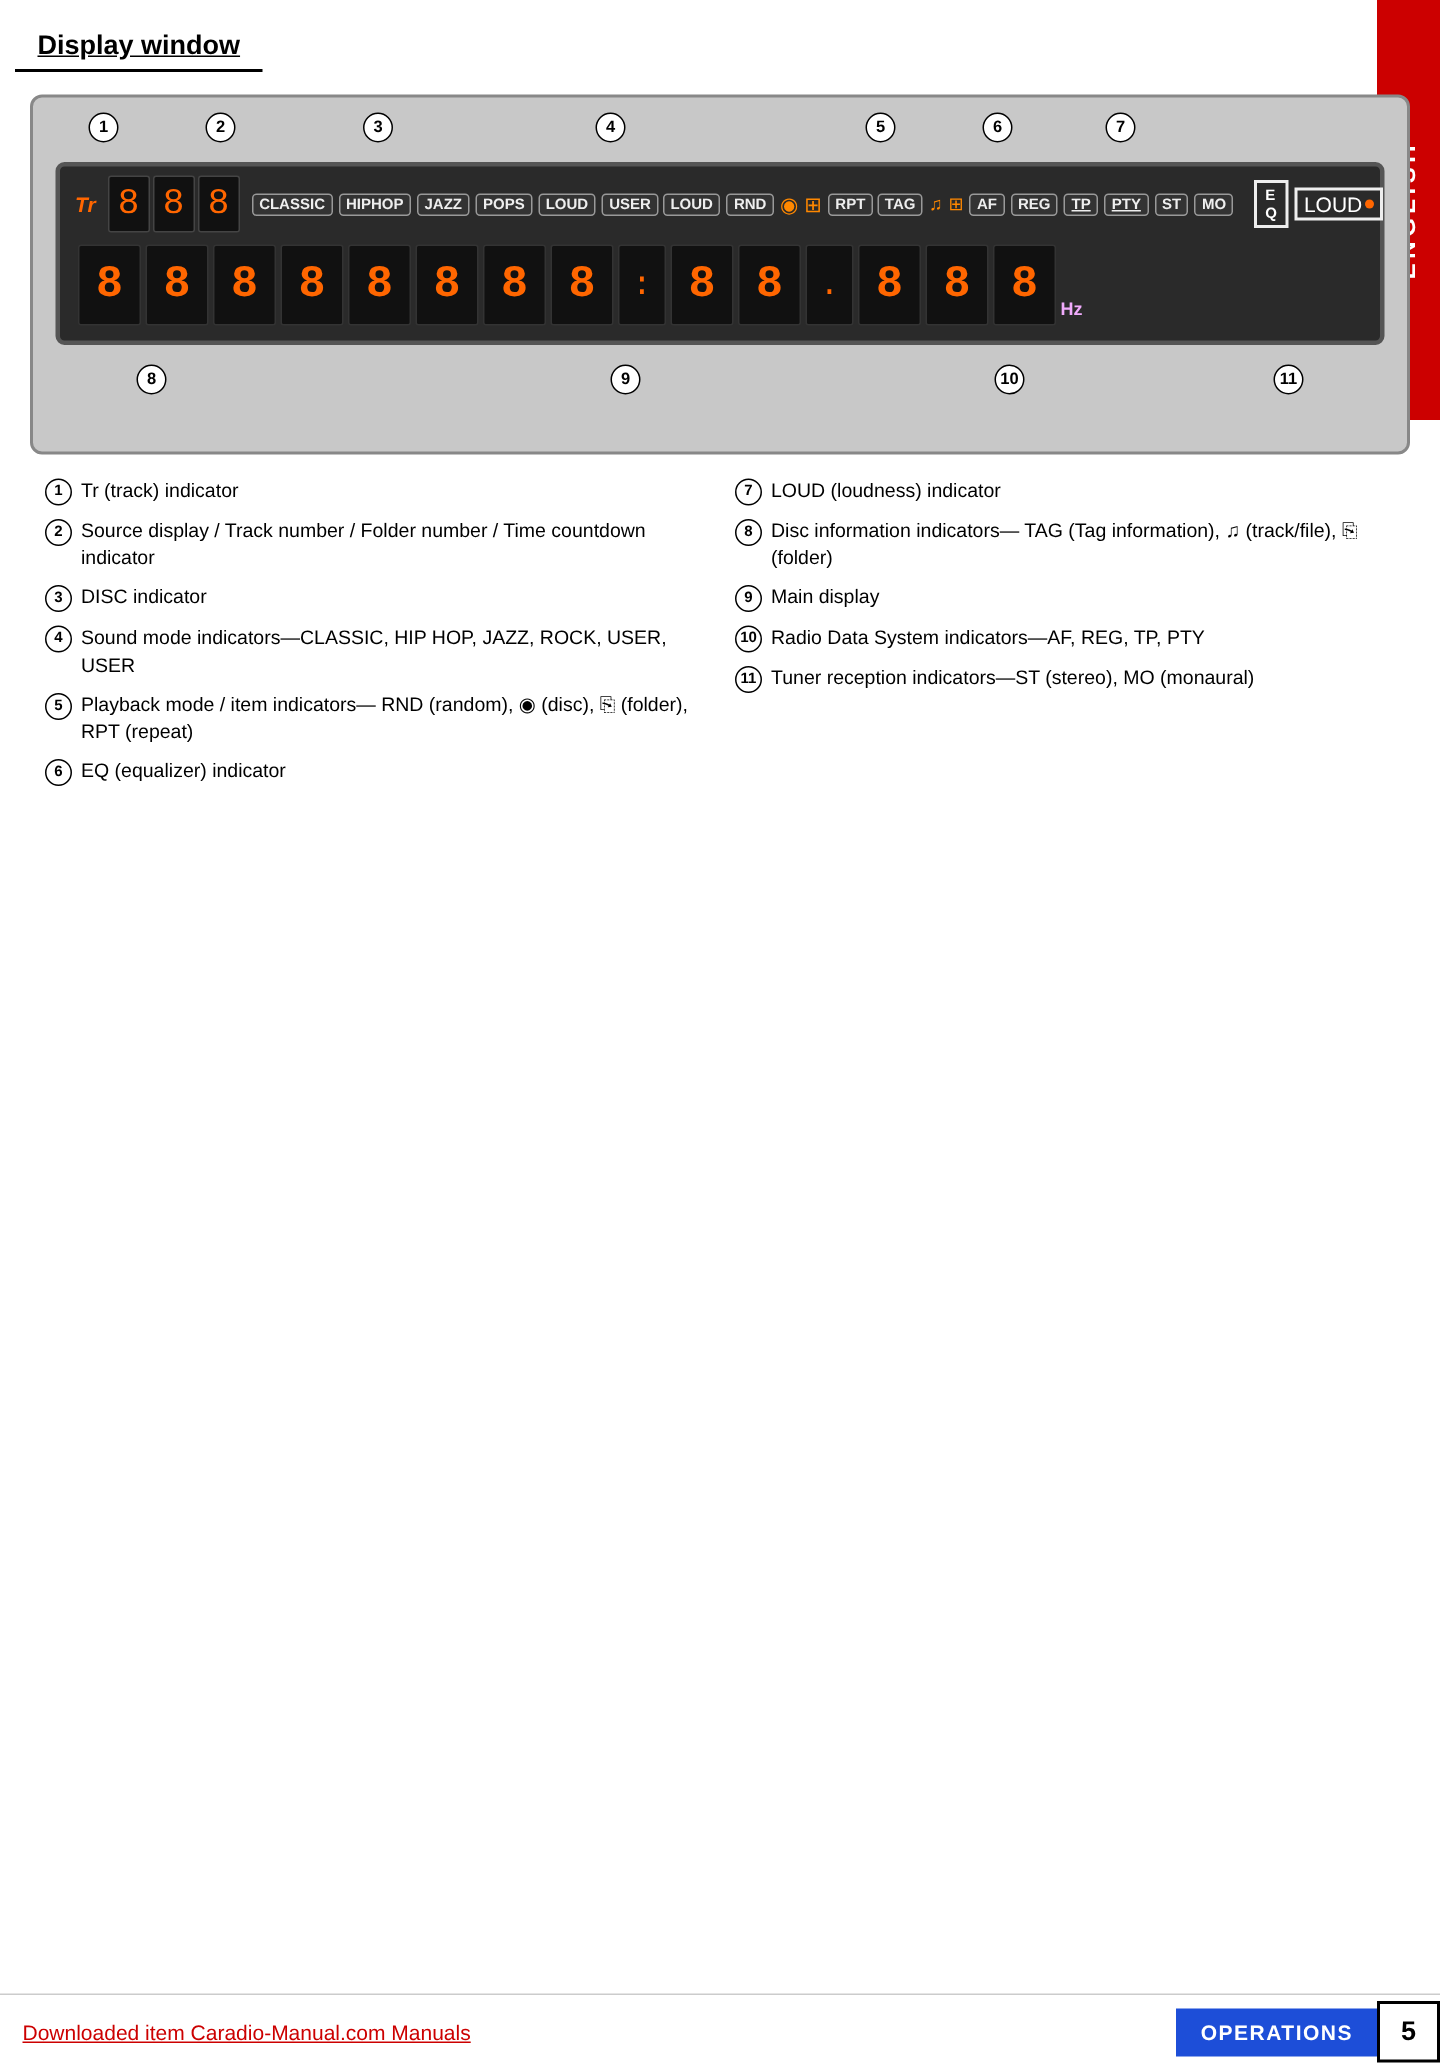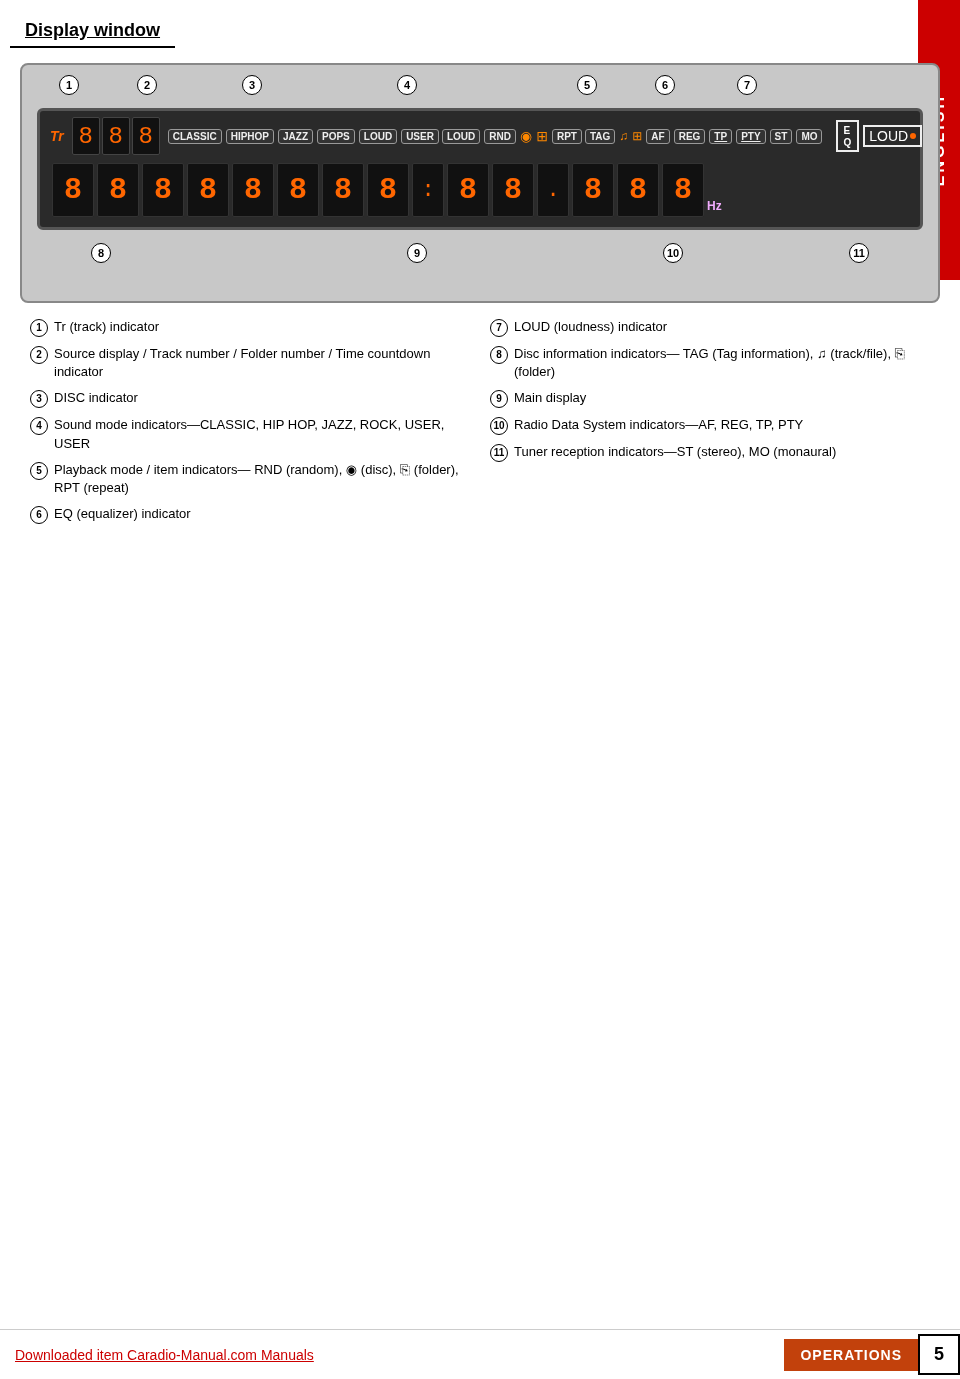--- a/index.html
+++ b/index.html
@@ -261,21 +261,21 @@
       font-size: 14px;
     }
 
     .footer-right {
       display: flex;
       align-items: center;
       gap: 0;
     }
 
     .operations-badge {
-      background: #c2410c;
+      background: #1d4ed8;
       color: #fff;
       padding: 8px 16px;
       font-size: 14px;
       font-weight: bold;
       letter-spacing: 1px;
       text-transform: uppercase;
     }
 
     .page-num {
       padding: 8px 14px;

